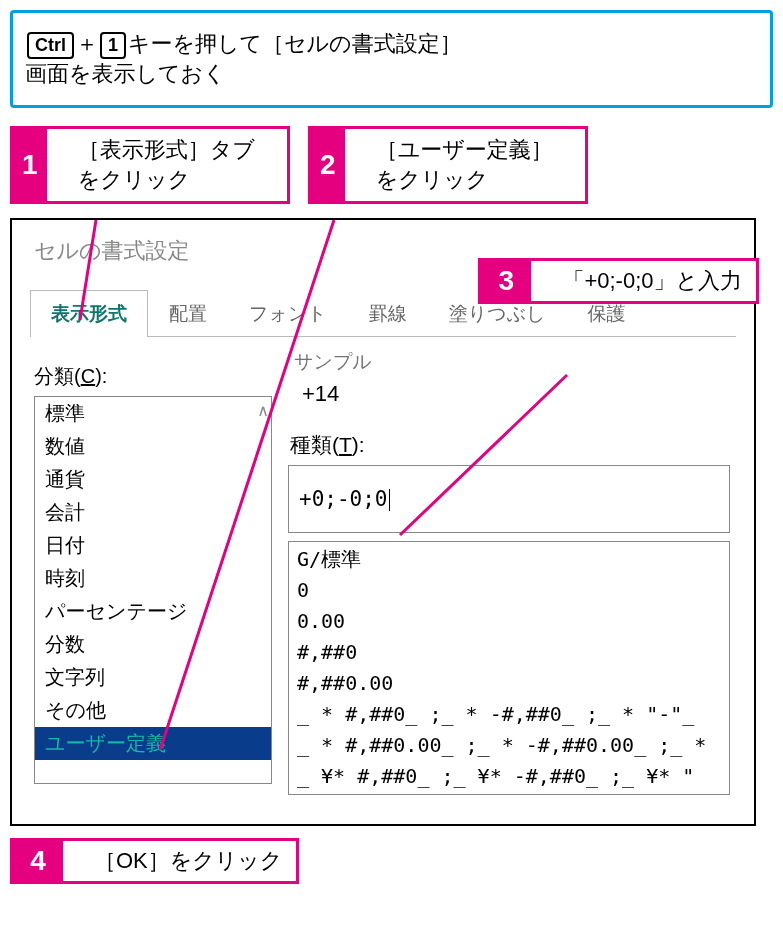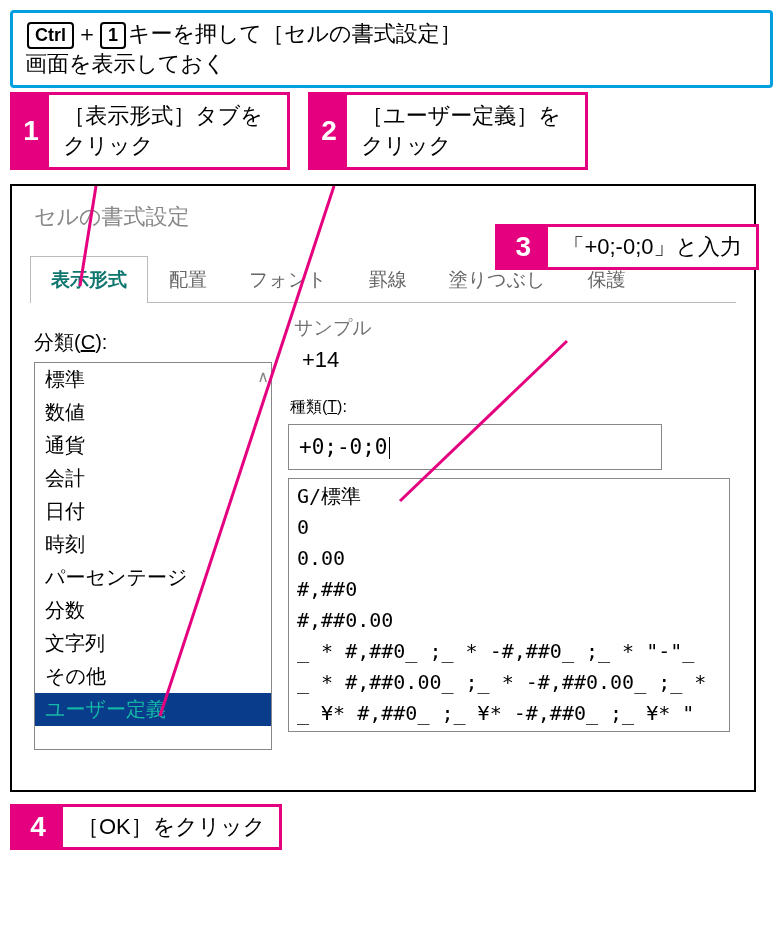--- a/index.html
+++ b/index.html
@@ -8,22 +8,22 @@
     padding: 10px;
     width: 783px;
     font-family: "Yu Gothic", "Meiryo", sans-serif;
     font-size: 20px;
     background: #fff;
     color: #000;
   }
   .intro-box {
     border: 3px solid #00A0E0;
     border-radius: 4px;
-    padding: 6px 12px;
-    margin-bottom: 4px;
+    padding: 16px 12px;
+    margin-bottom: 18px;
     font-size: 22px;
   }
   .intro-box .kbd {
     display: inline-block;
     border: 2px solid #000;
     border-radius: 4px;
     padding: 0 6px;
     font-size: 18px;
     font-weight: bold;
     line-height: 1.3;
@@ -50,20 +50,21 @@
     width: 50px;
     display: flex;
     align-items: center;
     justify-content: center;
   }
   .callout .txt {
     padding: 6px 14px;
     font-size: 22px;
     display: flex;
     align-items: center;
+    margin-left: 17px;
   }
   .callout-1 { width: 280px; }
   .callout-2 { width: 280px; }
   .callout-3 {
     position: absolute;
     top: 132px;
     right: 14px;
     height: 46px;
     min-height: 46px;
     z-index: 20;
@@ -151,27 +152,27 @@
   }
   .listbox .item.selected {
     background: #0A3C8C;
     color: #14b8a6;
   }
   .right {
     flex: 1;
   }
   .sample-label { font-size: 19px; color: #737373; margin-bottom: 4px; padding-left: 6px;}
   .sample-value { padding: 2px 14px 14px 14px; font-size: 22px; }
-  .type-label { margin: 10px 0 6px 2px; font-size: 16px; }
+  .type-label { margin: 10px 0 6px 2px; font-size: 21px; }
   .type-input {
     border: 1.5px solid #888;
-    padding: 10px 10px;
+    padding: 21px 10px;
     font-size: 21px;
     font-family: "Consolas", monospace;
-    width: 374px;
+    width: 442px;
     position: relative;
   }
   .type-input .caret {
     border-right: 1.5px solid #000;
     margin-left: 1px;
     display: inline-block;
     height: 22px;
     vertical-align: middle;
   }
   .fmt-list {

